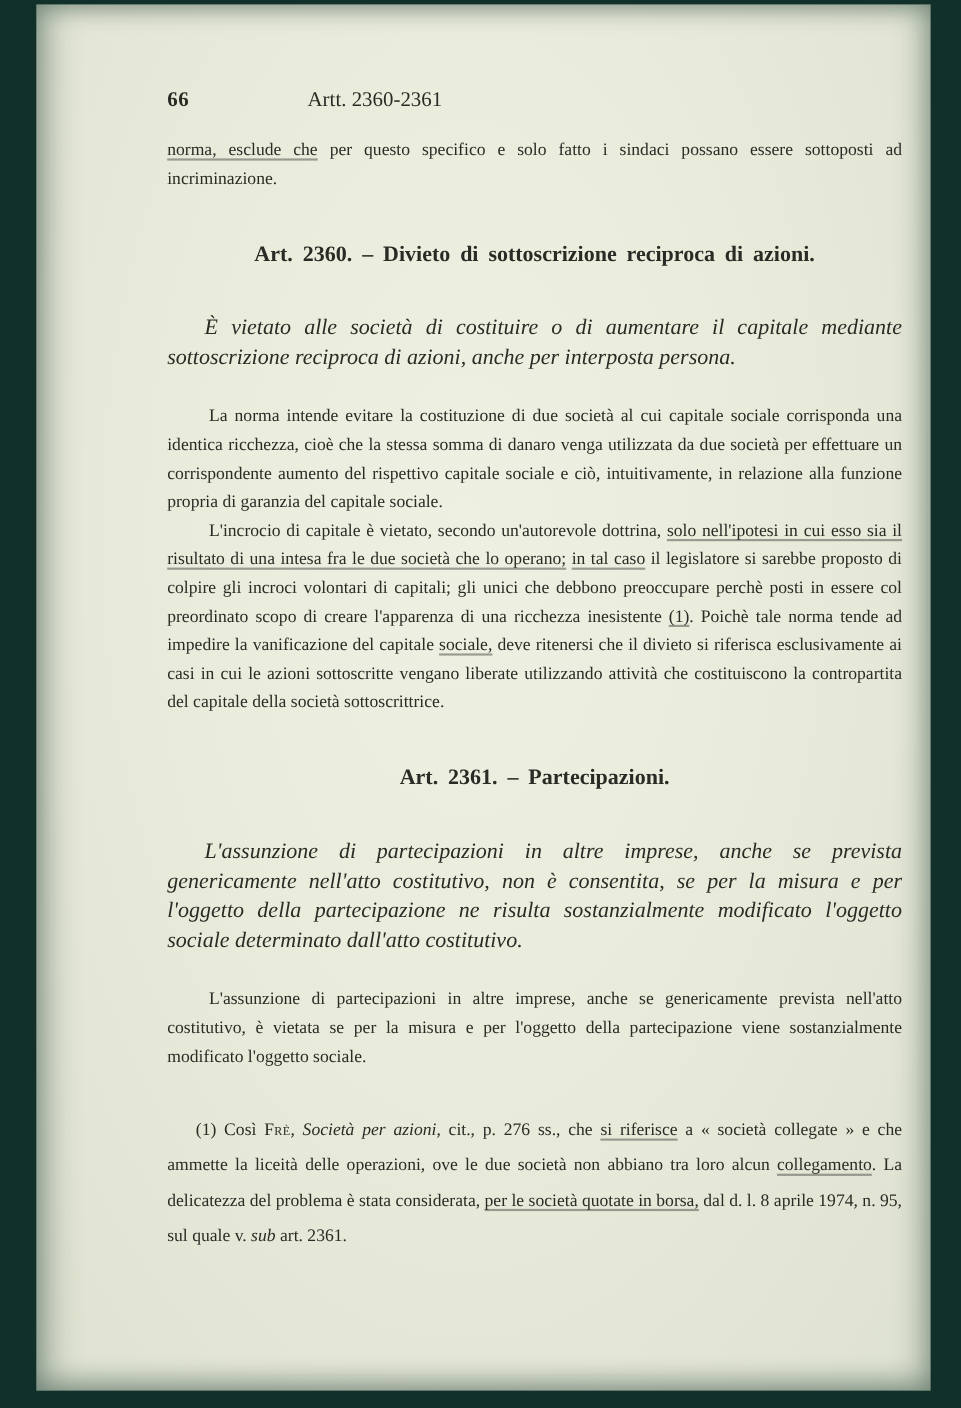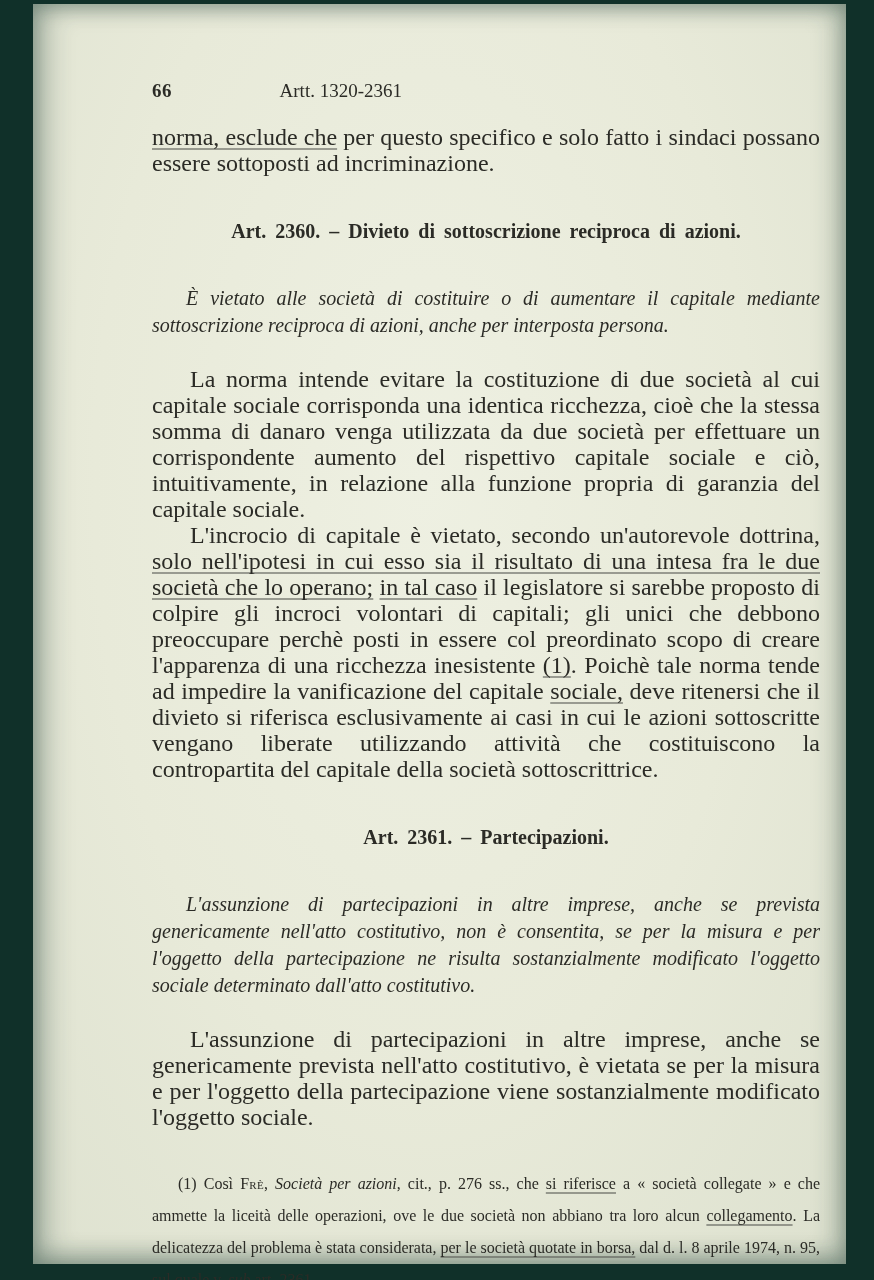--- a/index.html
+++ b/index.html
@@ -47,21 +47,21 @@
     text-align: center;
   }
   .header .articles-range {
     width: 160px;
     text-align: right;
   }
   p, h2 {
     margin: 0;
   }
   .body {
-    font-size: 24px;
+    font-size: 16px;
     line-height: 26px;
     text-align: justify;
     text-indent: 38px;
   }
   .noindent {
     text-indent: 0;
   }
   .art-heading {
     font-size: 20px;
     font-weight: bold;
@@ -96,21 +96,21 @@
     text-decoration-skip-ink: none;
   }
 </style>
 </head>
 <body>
 
 <div class="page">
 
   <div class="header">
     <span class="pagenum">66</span>
-    <span class="articles-range">Artt. 1320-2361</span>
+    <span class="articles-range">Artt. 2360-2361</span>
   </div>
 
   <p class="body noindent"><span class="seg-u">norma, esclude che</span><span> per questo specifico e solo fatto i sindaci possano essere sottoposti ad incriminazione.</span></p>
 
   <h2 class="art-heading">Art. 2360. – Divieto di sottoscrizione reciproca di azioni.</h2>
 
   <p class="law-text">È vietato alle società di costituire o di aumentare il capitale mediante sottoscrizione reciproca di azioni, anche per interposta persona.</p>
 
   <p class="body">La norma intende evitare la costituzione di due società al cui capitale sociale corrisponda una identica ricchezza, cioè che la stessa somma di danaro venga utilizzata da due società per effettuare un corrispondente aumento del rispettivo capitale sociale e ciò, intuitivamente, in relazione alla funzione propria di garanzia del capitale sociale.</p>
 

